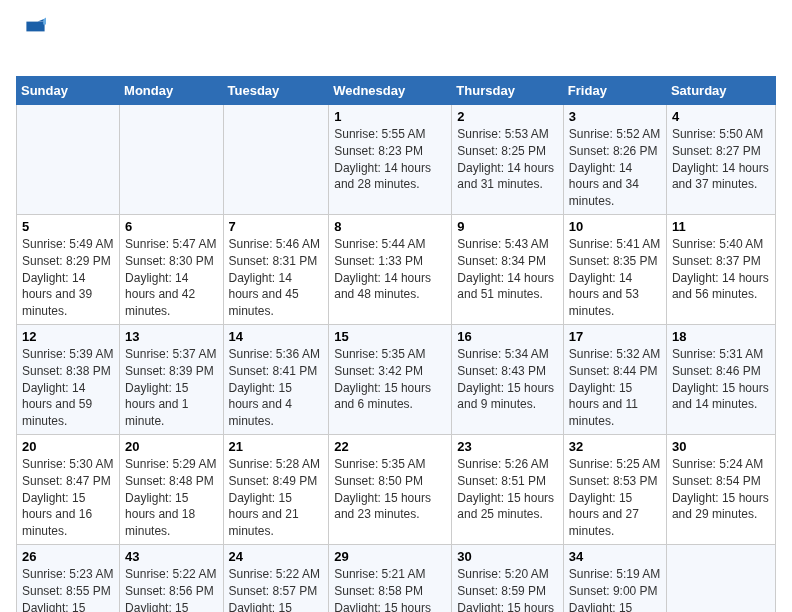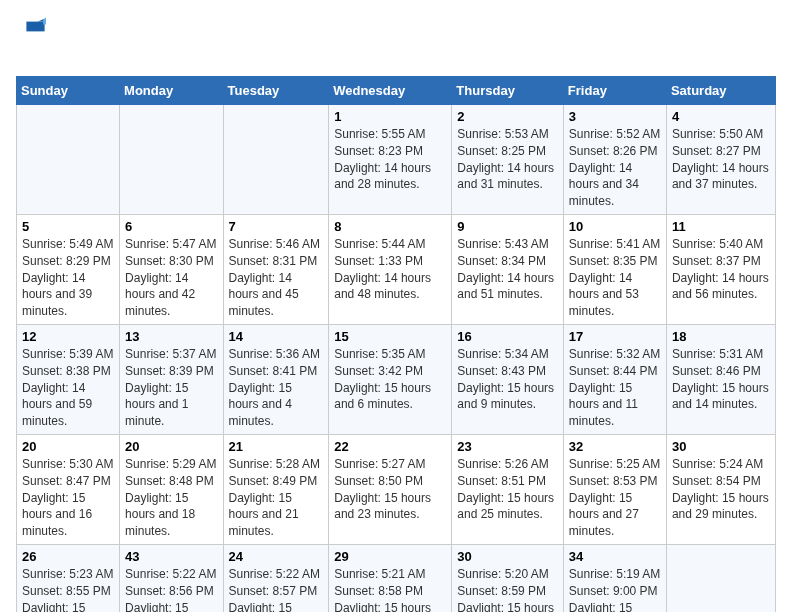--- a/index.html
+++ b/index.html
@@ -277,21 +277,21 @@
         </td>
         <td>
           <span class="day-num">21</span>
           <div class="day-info">Sunrise: 5:28 AM
 Sunset: 8:49 PM
 Daylight: 15 hours
 and 21 minutes.</div>
         </td>
         <td>
           <span class="day-num">22</span>
-          <div class="day-info">Sunrise: 5:27 AM
+          <div class="day-info">Sunrise: 5:35 AM
 Sunset: 8:50 PM
 Daylight: 15 hours
 and 23 minutes.</div>
         </td>
         <td>
           <span class="day-num">23</span>
           <div class="day-info">Sunrise: 5:26 AM
 Sunset: 8:51 PM
 Daylight: 15 hours
 and 25 minutes.</div>

